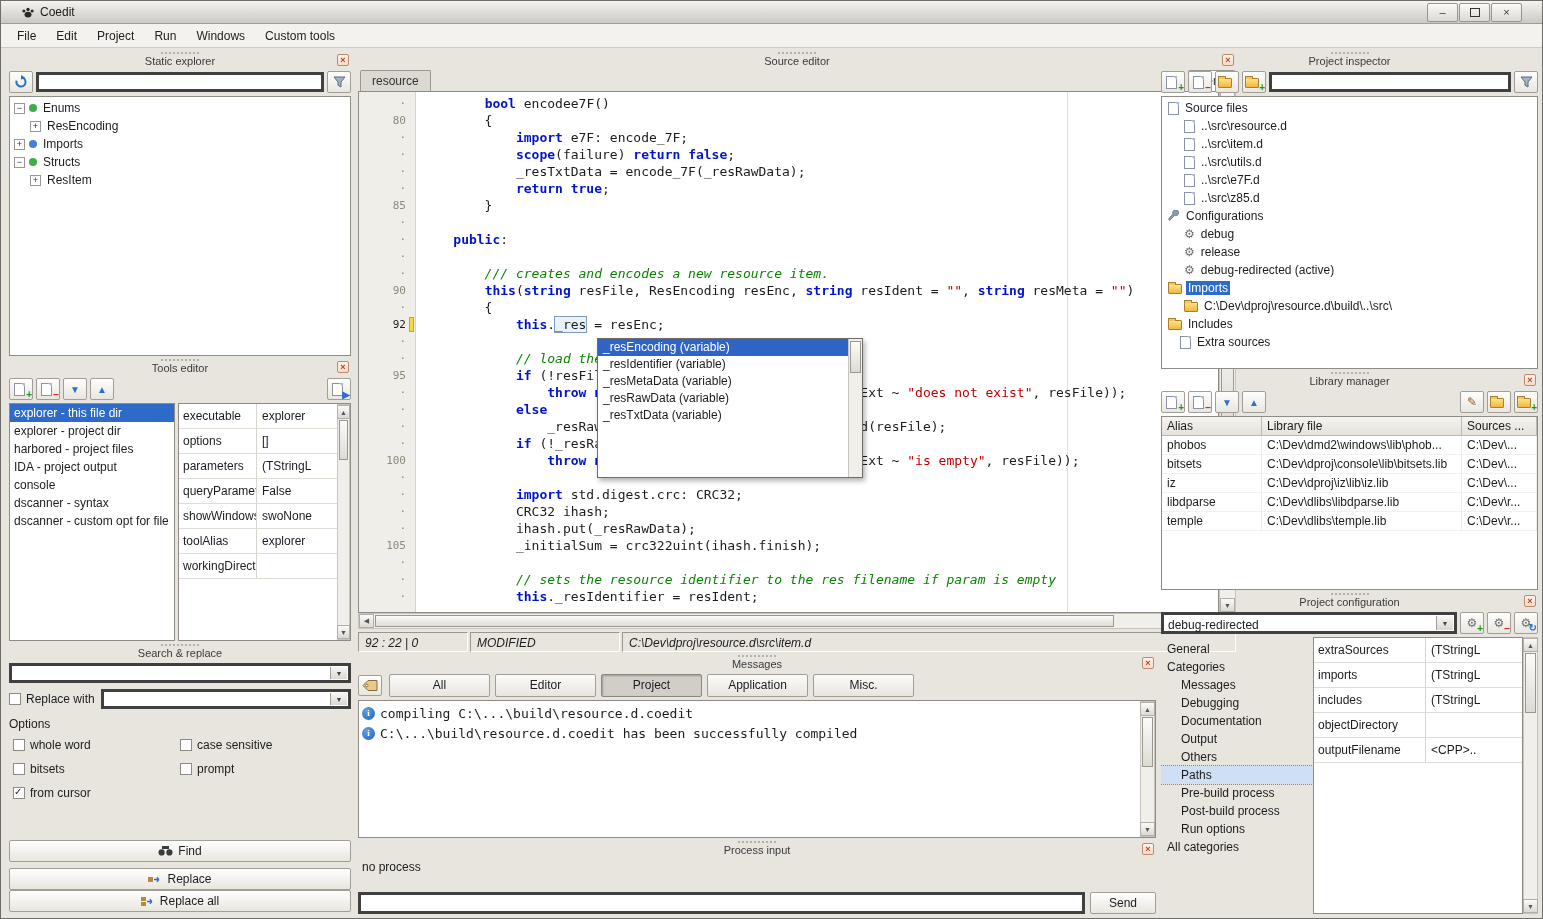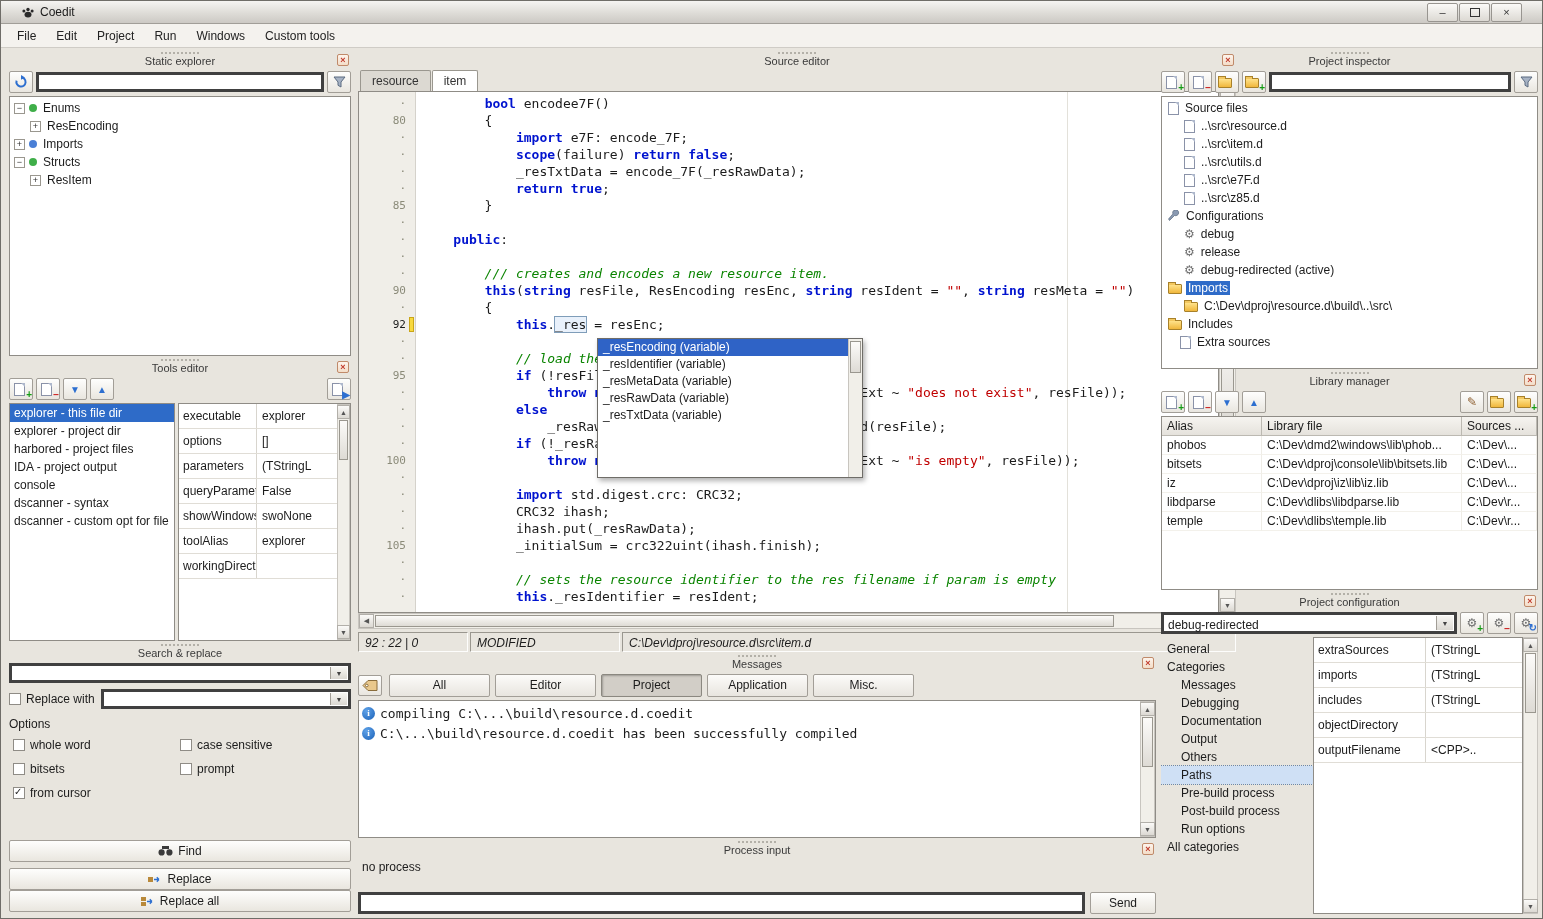--- a/index.html
+++ b/index.html
@@ -73,21 +73,21 @@
     border:1px solid #a8812a;border-radius:1px;position:relative;margin:2px 4px 0 0;flex:none;box-sizing:border-box;}
   .i-folder::before{content:"";position:absolute;top:-3px;left:-1px;width:6px;height:2px;background:#f3c860;
     border:1px solid #a8812a;border-bottom:none;}
   .i-gear{font-size:12px;line-height:12px;color:#6f6f6f;margin-right:4px;flex:none;}
   .ovl{position:absolute;right:0px;bottom:-1px;font:bold 10px/10px "Liberation Sans",sans-serif;}
   .ovl.plus{color:#139c13;} .ovl.minus{color:#cc2222;}
   .bluearrow{color:#2d6fd0;font-size:10px;}
   .infoic{width:13px;height:13px;border-radius:50%;background:radial-gradient(circle at 35% 30%,#5fa2e8,#1a61b8);
     color:#fff;font:bold 9px/13px "Liberation Serif",serif;text-align:center;flex:none;margin-right:5px;}
   
-  .tabsbar{height:23px;display:flex;align-items:flex-end;padding-left:2px;flex:none;}
+  .tabsbar{height:23px;display:flex;align-items:flex-end;padding-left:2px;flex:none;justify-content:space-between;}
   .tab{padding:3px 11px 3px;border:1px solid #9a978f;border-bottom:none;background:#dcd9d2;
     font-size:12px;margin-right:1px;border-radius:2px 2px 0 0;color:#333;}
   .tab.active{background:#fff;position:relative;top:1px;padding-bottom:4px;}
   .edwrap{position:relative;flex:1;}
   .codeview{position:absolute;left:0;top:0;right:17px;bottom:16px;background:#fff;
     border:1px solid #8f8c86;overflow:hidden;}
   .gutterbg{position:absolute;left:0;top:0;bottom:0;width:56px;background:#f0eee8;border-right:1px solid #d5d2cb;}
   .marginline{position:absolute;left:708px;top:0;bottom:0;border-left:1px solid #e3e1da;}
   #ed-lines{position:relative;padding-top:3px;z-index:1;}
   .cl{display:flex;height:17px;font:13px/17px "DejaVu Sans Mono",monospace;white-space:pre;}

